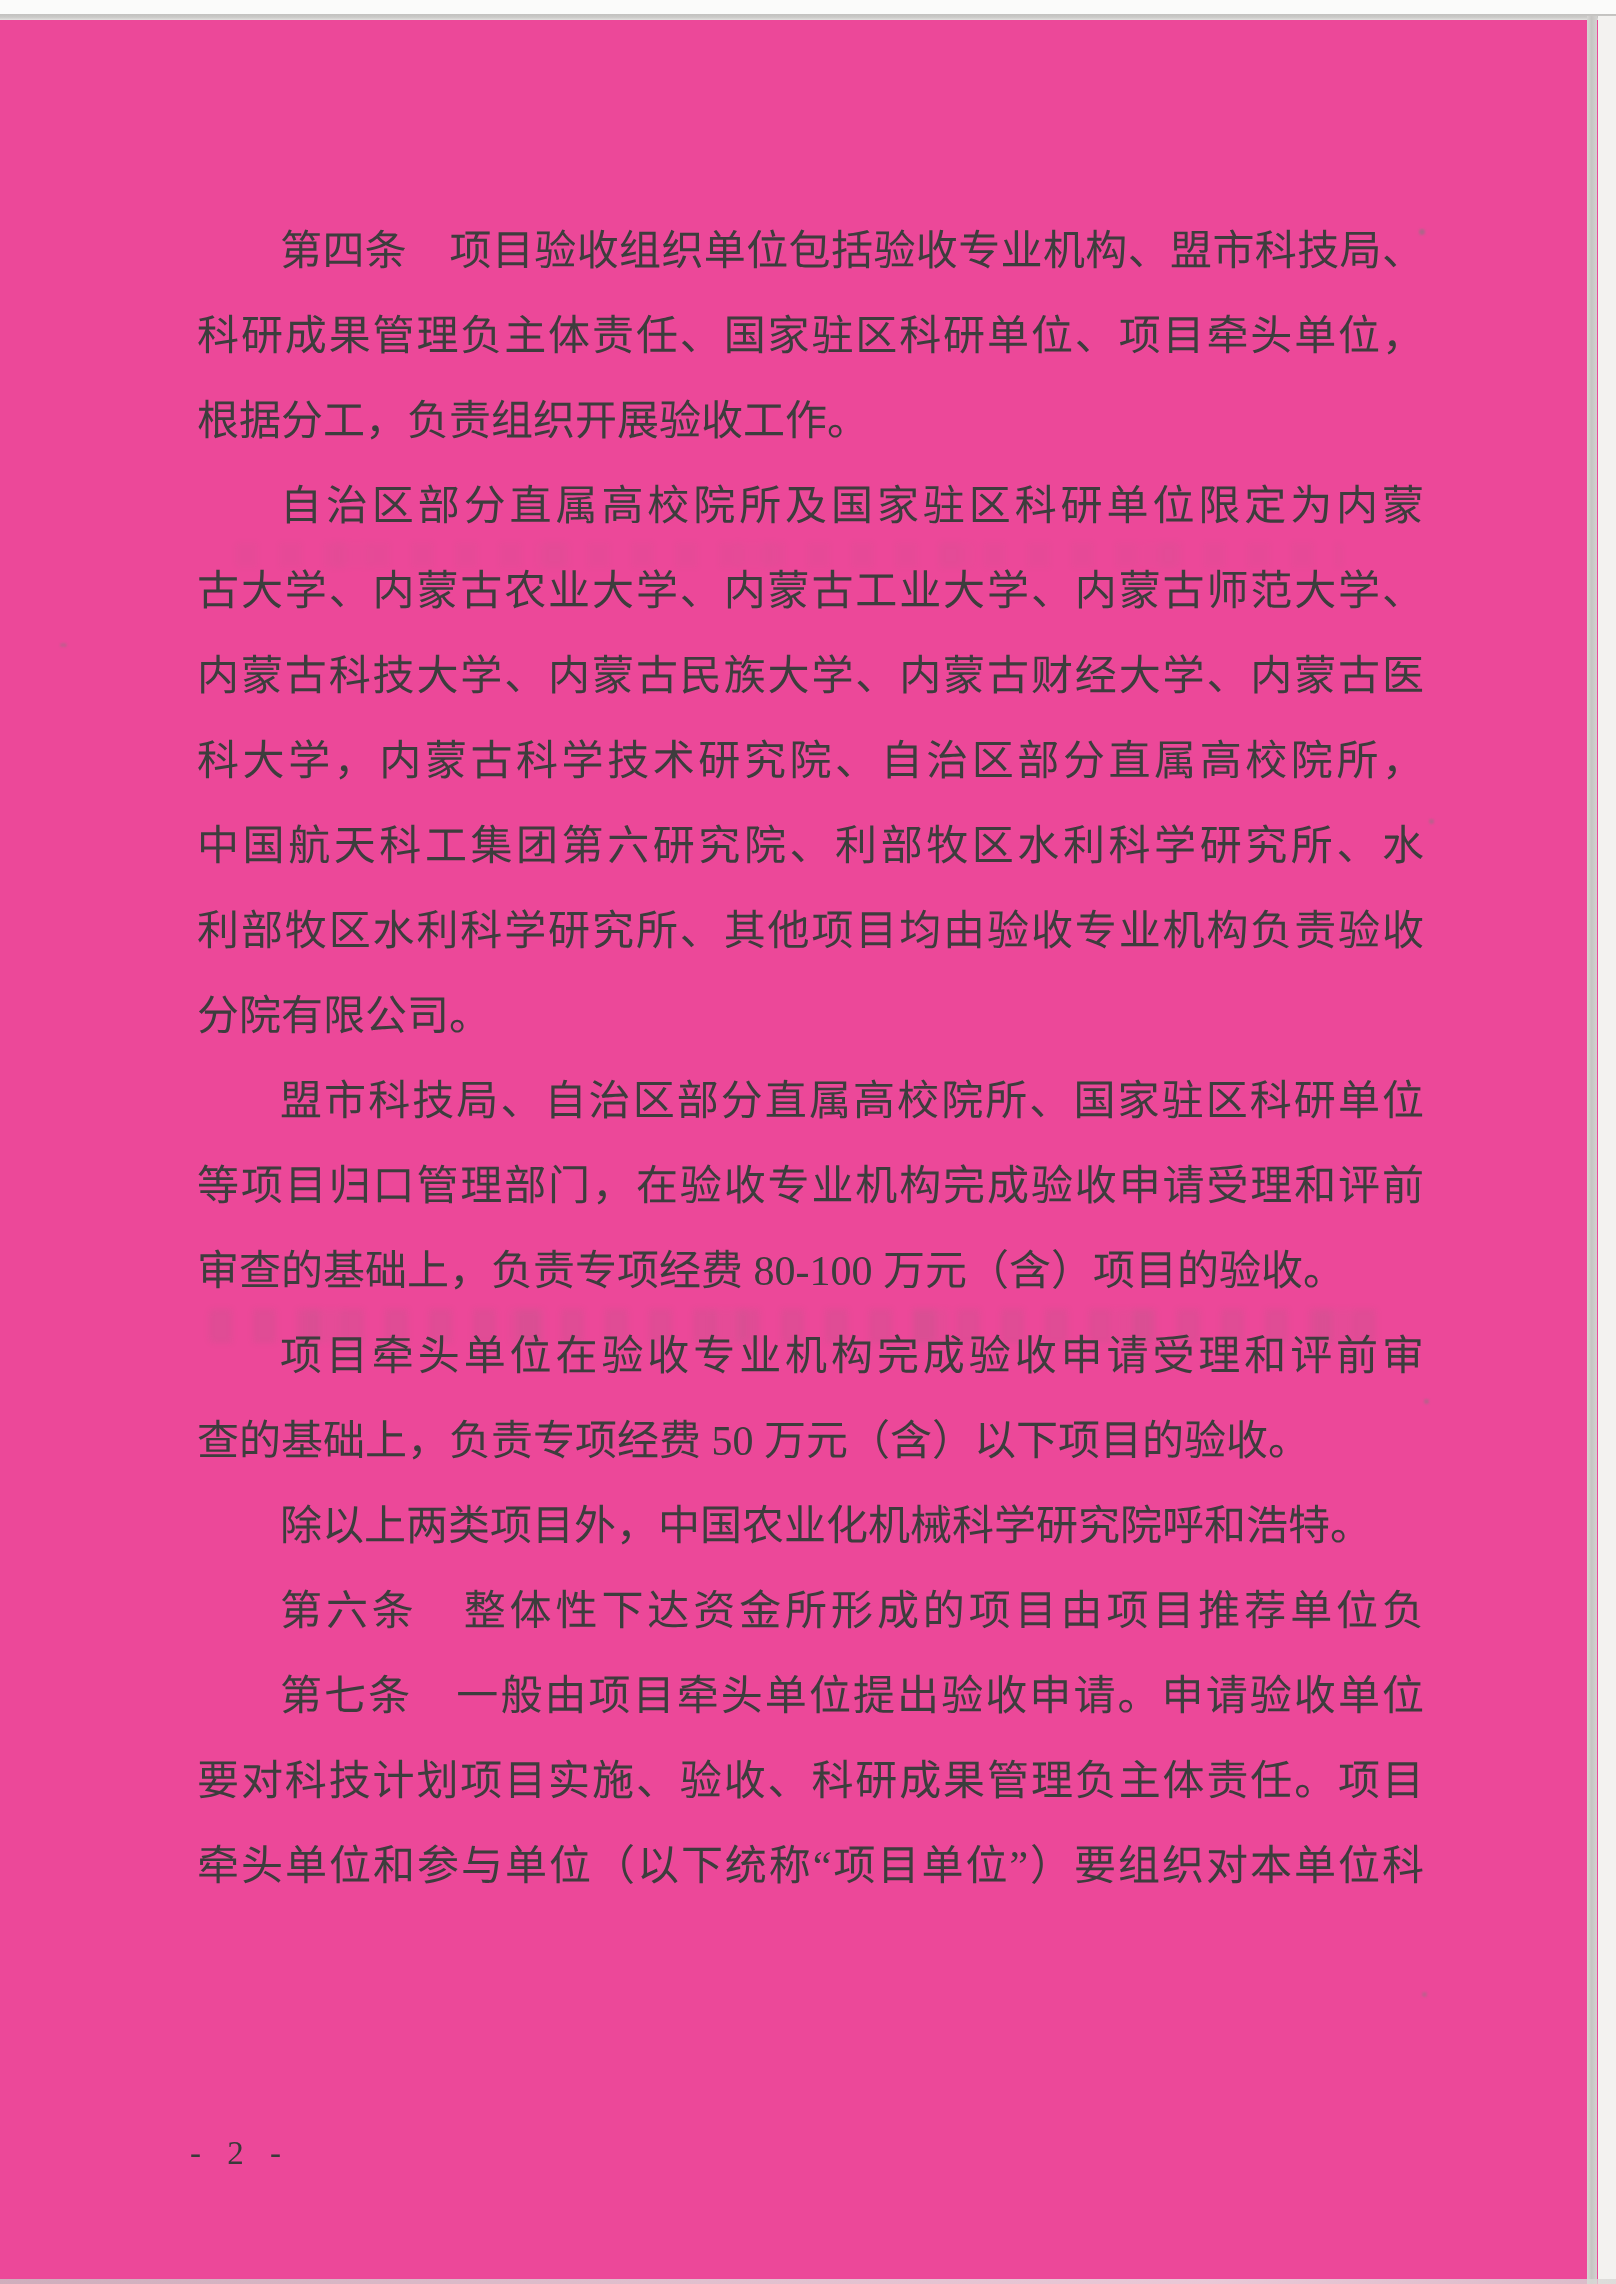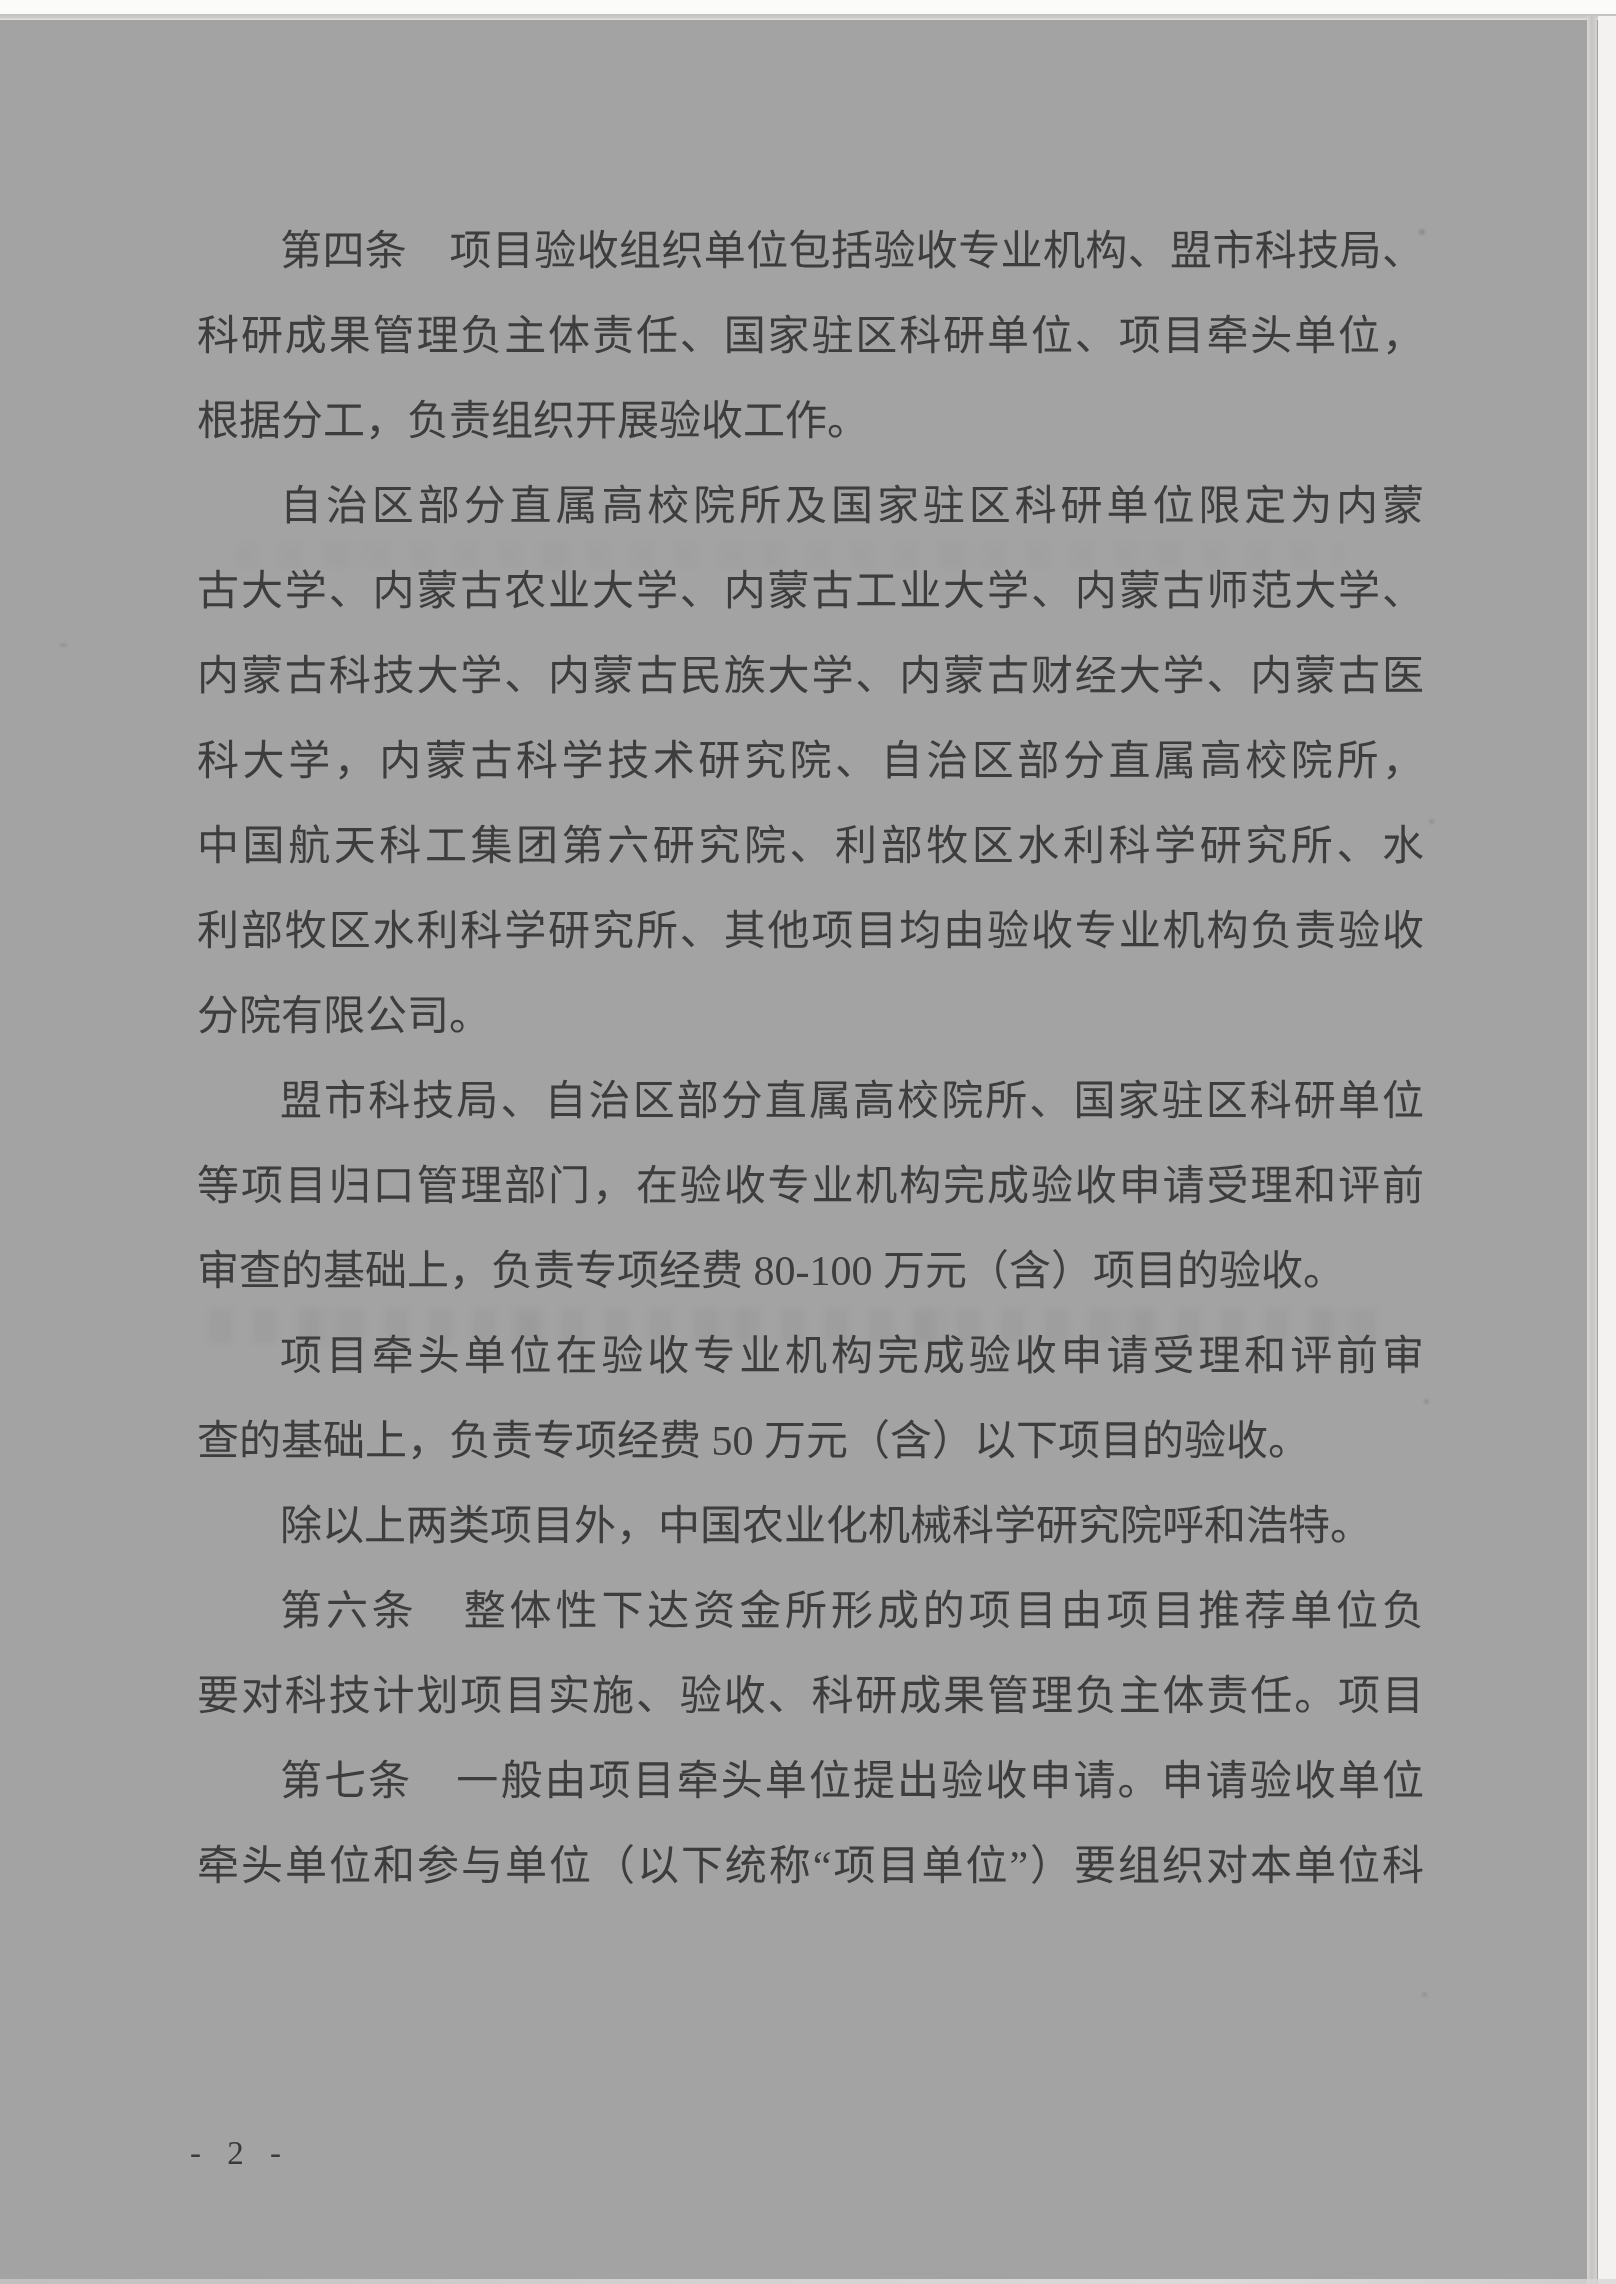--- a/index.html
+++ b/index.html
@@ -1,18 +1,18 @@
 <!DOCTYPE html>
 <html lang="zh-CN" style="font-size:10.4px"><head>
 <meta charset="utf-8">
 <style>
   html,body{margin:0;padding:0;background:#e8e7e5;}
   .page{
     position:relative;width:1616px;height:2284px;overflow:hidden;
-    background:#a3a3a3;
+    background:#ec4899;
     font-family:"Liberation Serif","DejaVu Serif",serif;
   }
   
   .edge-top-light{position:absolute;left:0;top:0;width:1616px;height:13.7px;background:#fbfbfa;}
   .edge-top-line{position:absolute;left:0;top:13.7px;width:1616px;height:5.9px;
     background:linear-gradient(180deg,#c2c1bf 0%,#cbcac8 55%,#e3e2e0 100%);}
   .edge-right-band{position:absolute;left:1587px;top:15.6px;width:10.4px;height:2268px;
     background:linear-gradient(90deg,#d6d5d3 0%,#c6c5c3 45%,#d2d1cf 100%);}
   .edge-right-outer{position:absolute;left:1598px;top:15.6px;width:18px;height:2268px;background:#f3f2f0;}
   .edge-bottom{position:absolute;left:0;top:2279px;width:1616px;height:5.2px;opacity:.8;
@@ -76,21 +76,21 @@
     <div class="ln jst">中国航天科工集团第六研究院、利部牧区水利科学研究所、水</div>
     <div class="ln jst">利部牧区水利科学研究所、其他项目均由验收专业机构负责验收</div>
     <div class="ln">分院有限公司。</div>
     <div class="ln ind jst">盟市科技局、自治区部分直属高校院所、国家驻区科研单位</div>
     <div class="ln jst">等项目归口管理部门，在验收专业机构完成验收申请受理和评前</div>
     <div class="ln">审查的基础上，负责专项经费 80-100 万元（含）项目的验收。</div>
     <div class="ln ind jst">项目牵头单位在验收专业机构完成验收申请受理和评前审</div>
     <div class="ln">查的基础上，负责专项经费 50 万元（含）以下项目的验收。</div>
     <div class="ln ind">除以上两类项目外，中国农业化机械科学研究院呼和浩特。</div>
     <div class="ln ind jst">第六条　整体性下达资金所形成的项目由项目推荐单位负</div>
+    <div class="ln ind jst">第七条　一般由项目牵头单位提出验收申请。申请验收单位</div>
     <div class="ln jst">要对科技计划项目实施、验收、科研成果管理负主体责任。项目</div>
-    <div class="ln ind jst">第七条　一般由项目牵头单位提出验收申请。申请验收单位</div>
     <div class="ln jst">牵头单位和参与单位（以下统称“项目单位”）要组织对本单位科</div>
   </div>
 
   <div class="pagenum">- 2 -</div>
 
 </div>
 
 
 </body></html>

